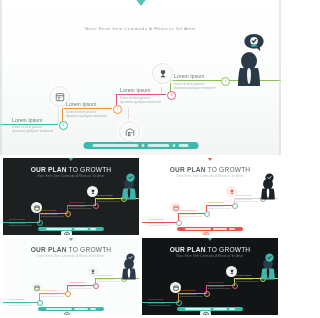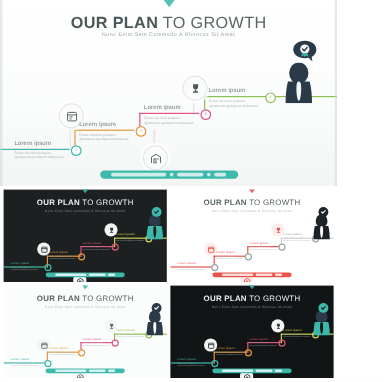--- a/index.html
+++ b/index.html
@@ -114,21 +114,20 @@
 </style>
 </head>
 <body>
 
 <div class="page">
 
   <div class="hero">
 
     <div class="top-arrow"></div>
 
-    <div class="hero-title"><b>OUR PLAN</b><span> TO GROWTH</span></div>
     <div class="hero-sub">Nunc Enim Sem Commodo A Rhoncus Sit Amet</div>
 
     <div class="tl h-line" style="left:0;top:124px;width:58px;background:#3cb9ab;"></div>
 
     <div class="tl v-line" style="left:62px;top:108px;height:17px;background:#e2983f;"></div>
 
     <div class="tl h-line" style="left:62px;top:108px;width:50px;background:#e2983f;"></div>
 
     <div class="tl v-line" style="left:116px;top:94px;height:15px;background:#e0557e;"></div>
 

